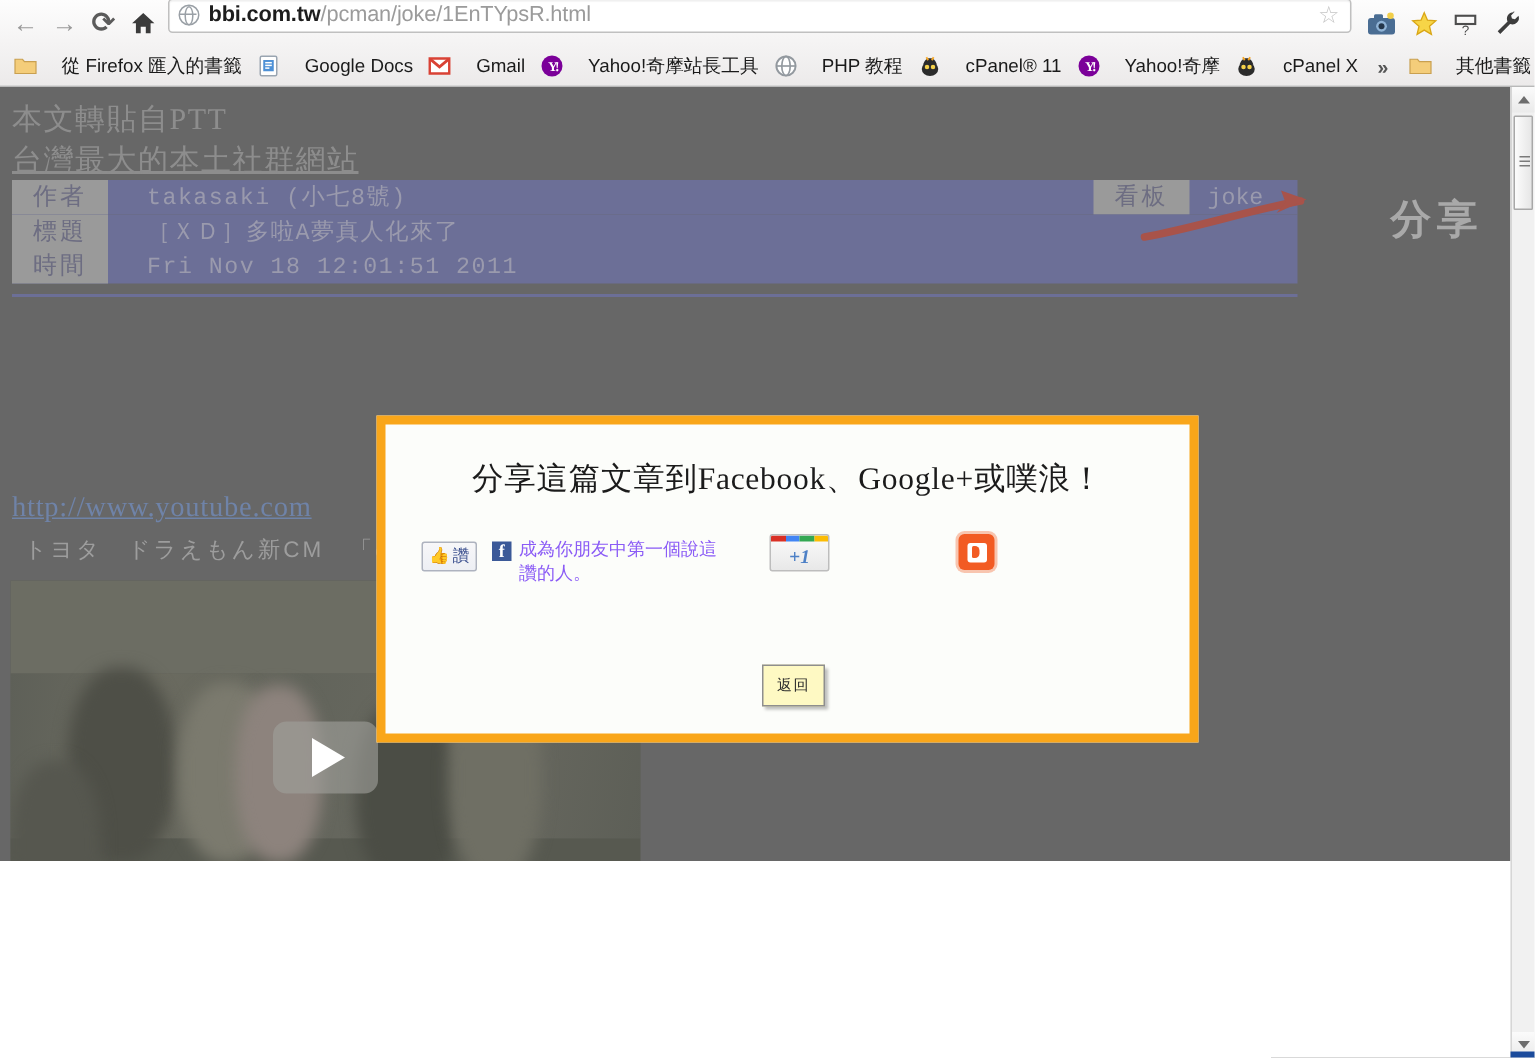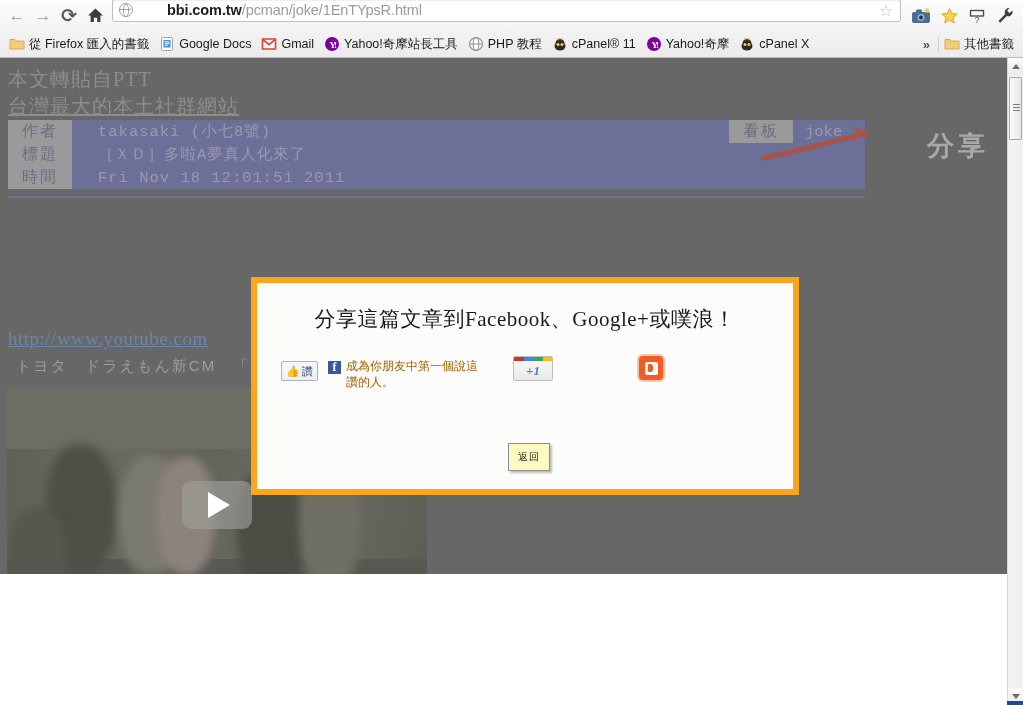--- a/index.html
+++ b/index.html
@@ -24,21 +24,20 @@
   .navbtn {
     width: 26px; height: 26px; display: flex; align-items: center; justify-content: center;
     color: #9a9a9a; font-size: 17px; line-height: 1; user-select: none;
   }
   .navbtn.enabled { color: #5b5b5b; }
   #url-wrap {
     flex: 1; height: 23px; margin: 0 6px 11px 4px;
     background: #ffffff; border: 1px solid #c0c0c0; border-radius: 3px;
     display: flex; align-items: center; padding: 0 4px;
     box-shadow: inset 0 1px 1px rgba(0,0,0,.07);
-    gap: 28px;
   }
   #globe-icon {
     width: 14px; height: 14px; border-radius: 50%;
     border: 1.6px solid #9aa0a6; margin: 0 6px 0 2px; flex: none;
     position: relative; background: #fff;
   }
   #globe-icon::before {
     content: ""; position: absolute; left: 0; top: 5px; width: 10.8px; height: 0;
     border-top: 1.4px solid #9aa0a6;
   }
@@ -49,21 +48,21 @@
   #url-text { font-size: 14.5px; color: #9b9b9b; white-space: nowrap; letter-spacing: -.1px; }
   #url-text b { color: #1d1d1d; font-weight: 700; }
   #star-icon { color: #c6c6c6; font-size: 16px; margin-left: auto; padding: 0 3px; }
   .chrome-icon { width: 28px; height: 26px; display:flex; align-items:center; justify-content:center; }
 
   
   #bookmarks-bar {
     position: absolute; left: 0; top: 31px; width: 1023px; height: 26px;
     display: flex; align-items: center; padding: 0 4px; font-size: 12px; color: #222;
   }
-  .bm { display: flex; align-items: center; gap: 4px; padding: 2px 5px; white-space: nowrap; }
+  .bm { display: flex; align-items: center; gap: 16px; padding: 2px 5px; white-space: nowrap; }
   .bm-label { font-size: 12.5px; color: #1a1a1a; }
   .ic { width: 16px; height: 16px; flex: none; display: block; }
   #bm-overflow { margin-left: auto; padding: 0 8px; font-weight: bold; color:#555; font-size: 13px;}
   #bm-sep { width: 1px; height: 16px; background: #cfcfcf; }
 
   
   #page {
     position: absolute; left: 0; top: 58px; width: 1007px; height: 516px;
     background: #676767; overflow: hidden;
   }
@@ -163,21 +162,21 @@
   #fb-thumb-icon { color: #3b5998; font-size: 11px; line-height: 1; }
   #fb-like-label { font-size: 11px; color: #374c8c; line-height: 1; }
 
   #fb-f-icon {
     position: absolute; left: 47px; top: 5px; width: 13px; height: 13px; background: #3b5998;
     color: #fff; font-family: "Liberation Serif",serif; font-weight: bold; font-size: 12px;
     line-height: 13px; text-align: center;
   }
   #fb-text {
     position: absolute; left: 65px; top: 2px; width: 135px;
-    font-size: 12px; color: #a16207; line-height: 1.35; letter-spacing: 0;
+    font-size: 12px; color: #8b5cf6; line-height: 1.35; letter-spacing: 0;
   }
 
   #gplus-btn {
     position: absolute; left: 232px; top: 0; width: 40px; height: 25px;
     background: linear-gradient(#fbfbfb,#e8e8e8); border: 1px solid #bdbdbd; border-radius: 2px;
     overflow: hidden;
   }
   #gplus-stripes { display: flex; height: 4px; width: 100%; }
   #gplus-stripes i { flex: 1; display: block; height: 100%; }
   #gplus-label {

